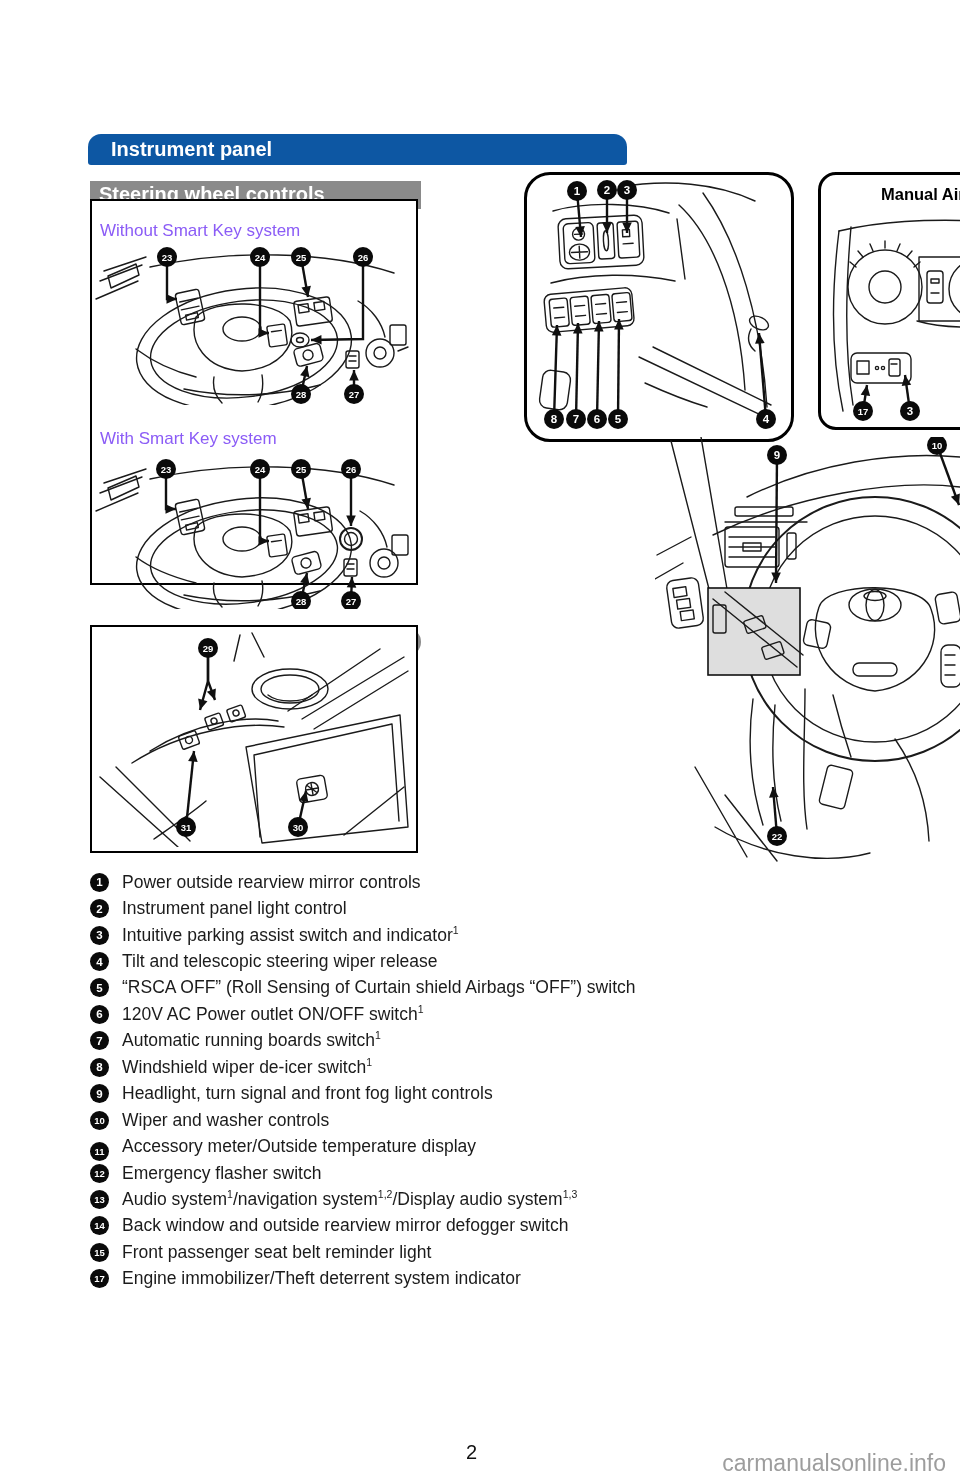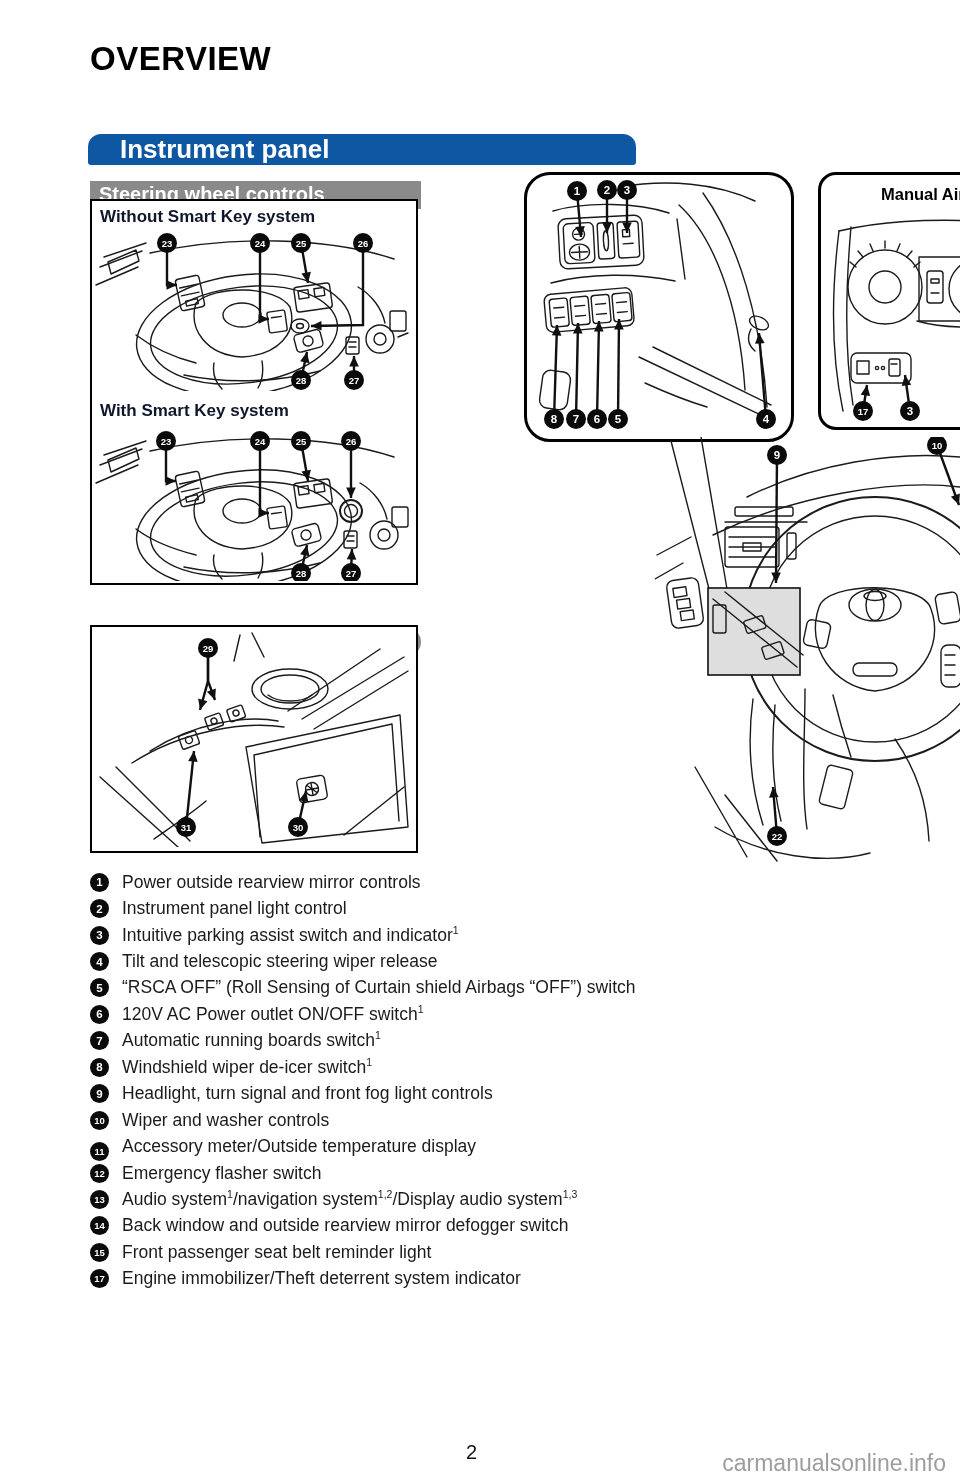--- a/index.html
+++ b/index.html
@@ -2,29 +2,29 @@
 <html><head>
 <meta charset="utf-8">
 <style>
   html,body{margin:0;padding:0;background:#fff;}
   .page{position:relative;width:960px;height:1484px;background:#fff;overflow:hidden;
         font-family:"Liberation Sans",sans-serif;color:#141414;}
   .title{position:absolute;left:90px;top:40px;margin:0;font-size:33px;font-weight:bold;
          letter-spacing:0.5px;color:#000;}
   .hdr-blue{position:absolute;left:88px;top:134px;width:516px;height:31px;
             background:#0d57a3;border-radius:13px 13px 3px 3px;color:#fff;
-            font-weight:bold;font-size:26px;line-height:30px;padding-left:32px;}
+            font-weight:bold;font-size:20px;line-height:30px;padding-left:23px;}
   .hdr-gray{position:absolute;left:90px;width:322px;height:28px;background:#8a8a8a;
             color:#fff;font-weight:bold;font-size:20px;line-height:27px;padding-left:9px;}
   .hdr-steering{top:181px;}
   .hdr-console{top:628px;border-radius:14px;}
   .box{position:absolute;left:90px;width:324px;border:2px solid #000;background:#fff;}
   .box-steering{top:199px;height:382px;}
   .box-console{top:625px;height:224px;}
-  .sublabel{font-size:17px;font-weight:bold;color:#0f172a;padding:6px 0 2px 8px;height:20px;}
+  .sublabel{font-size:17px;font-weight:normal;color:#8b5cf6;padding:20px 0 2px 8px;height:20px;}
   .rbox{position:absolute;border:3px solid #000;border-radius:26px;background:#fff;}
   .rbox-switches{left:524px;top:172px;width:264px;height:264px;}
   .rbox-air{left:818px;top:172px;width:166px;height:252px;border-radius:18px;}
   .air-title{position:absolute;left:36px;top:10px;font-size:16.5px;font-weight:bold;color:#000;margin-left:24px;}
   .dash-svg{position:absolute;left:655px;top:437px;}
   .legend{position:absolute;left:90px;top:869px;width:800px;}
   .lrow{display:flex;align-items:center;height:26.45px;}
   .lbadge{flex:none;width:19px;height:19px;border-radius:50%;background:#0a0a0a;color:#fff;
           font-size:11.5px;font-weight:bold;display:flex;align-items:center;justify-content:center;
           margin-right:13px;}
@@ -40,21 +40,20 @@
   .badge-c{fill:#0a0a0a;stroke:none;}
   .badge-t{fill:#fff;font-weight:bold;font-size:11.5px;text-anchor:middle;
            font-family:"Liberation Sans",sans-serif;}
   .hl{fill:#dedede;stroke:#111;stroke-width:1.6;}
 </style>
 </head>
 <body>
 
 <div class="page">
 
-  <h1 class="title">OVERVIEW</h1>
 
   <div class="hdr-blue">
     <span>Instrument panel</span>
   </div>
 
   <div class="hdr-gray hdr-steering">
     <span>Steering wheel controls</span>
   </div>
 
   <div class="box box-steering">

